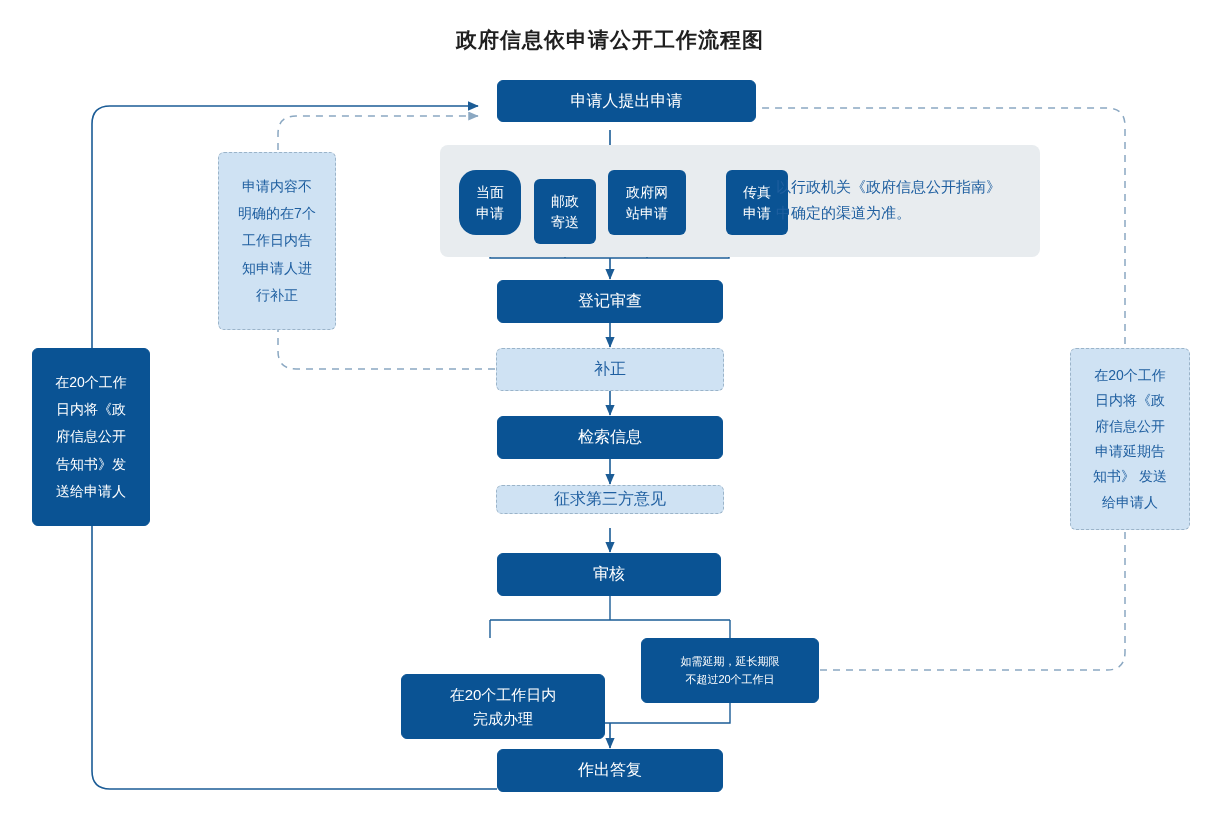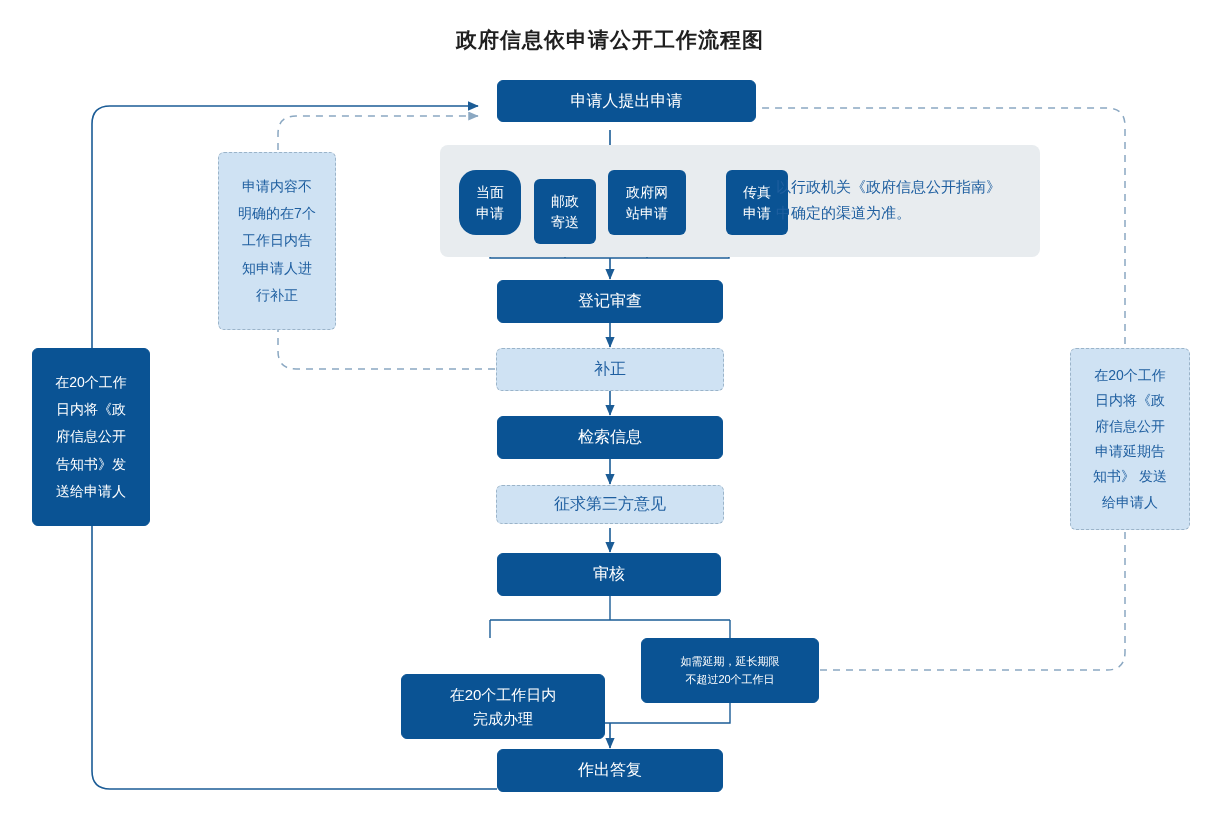--- a/index.html
+++ b/index.html
@@ -162,21 +162,21 @@
 
   <div class="note-text" style="left:776px; top:174px; width:260px;">以行政机关《政府信息公开指南》
 中确定的渠道为准。</div>
 
   <div class="node solid" style="left:497px; top:280px; width:226px; height:43px; font-size:16px;">登记审查</div>
 
   <div class="node dashed" style="left:496px; top:348px; width:228px; height:43px; font-size:16px;">补正</div>
 
   <div class="node solid" style="left:497px; top:416px; width:226px; height:43px; font-size:16px;">检索信息</div>
 
-  <div class="node dashed" style="left:496px; top:485px; width:228px; height:39px; font-size:16px;">征求第三方意见</div>
+  <div class="node dashed" style="left:496px; top:485px; width:228px; height:29px; font-size:16px;">征求第三方意见</div>
 
   <div class="node solid" style="left:497px; top:553px; width:224px; height:43px; font-size:16px;">审核</div>
 
   <div class="node solid" style="left:401px; top:638px; width:204px; height:65px; font-size:15px;margin-top:36px;">在20个工作日内
 完成办理</div>
 
   <div class="node solid" style="left:641px; top:638px; width:178px; height:65px; font-size:11px;">如需延期，延长期限
 不超过20个工作日</div>
 
   <div class="node solid" style="left:497px; top:749px; width:226px; height:43px; font-size:16px;">作出答复</div>

